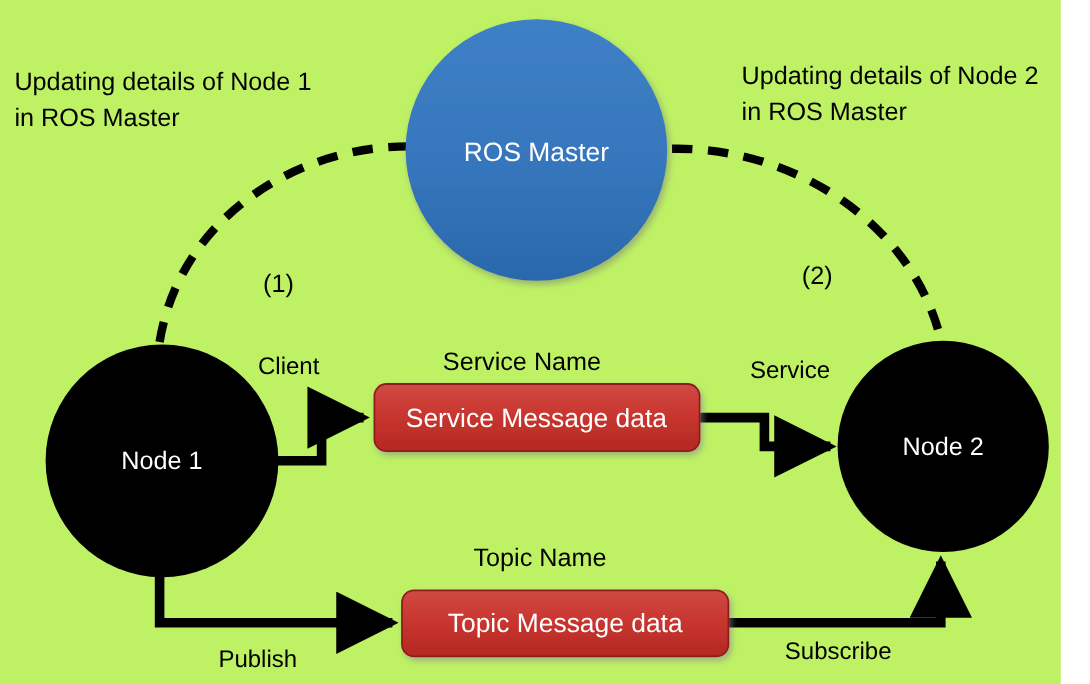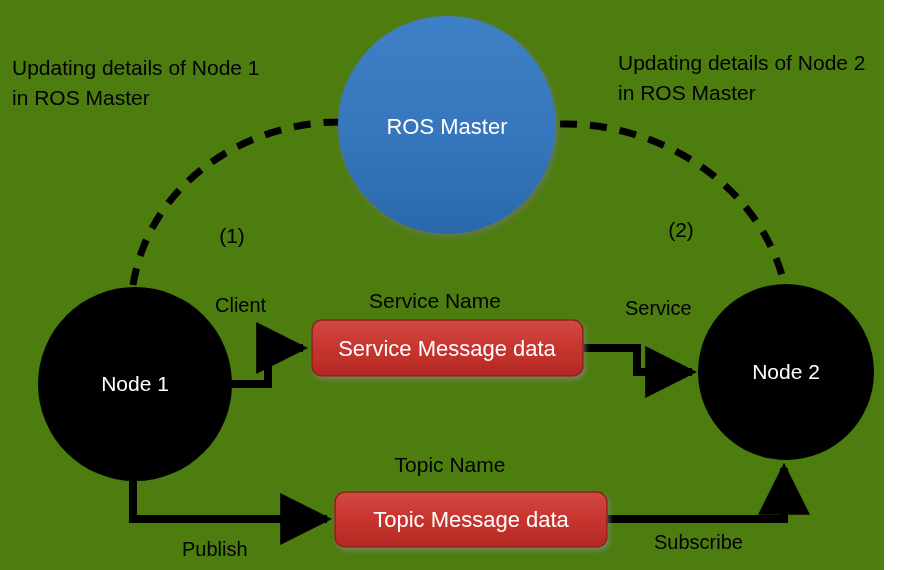--- a/index.html
+++ b/index.html
@@ -10,21 +10,21 @@
   body {
     width: 908px;
     height: 570px;
     overflow: hidden;
     font-family: "Liberation Sans", sans-serif;
   }
   #diagram-root {
     position: relative;
     width: 884px;
     height: 570px;
-    background: #4d7c0f;
+    background: #bef264;
   }
   svg#diagram-canvas {
     position: absolute;
     top: 0;
     left: 0;
     width: 908px;
     height: 570px;
   }
   .annot-text {
     font-family: "Liberation Sans", sans-serif;

